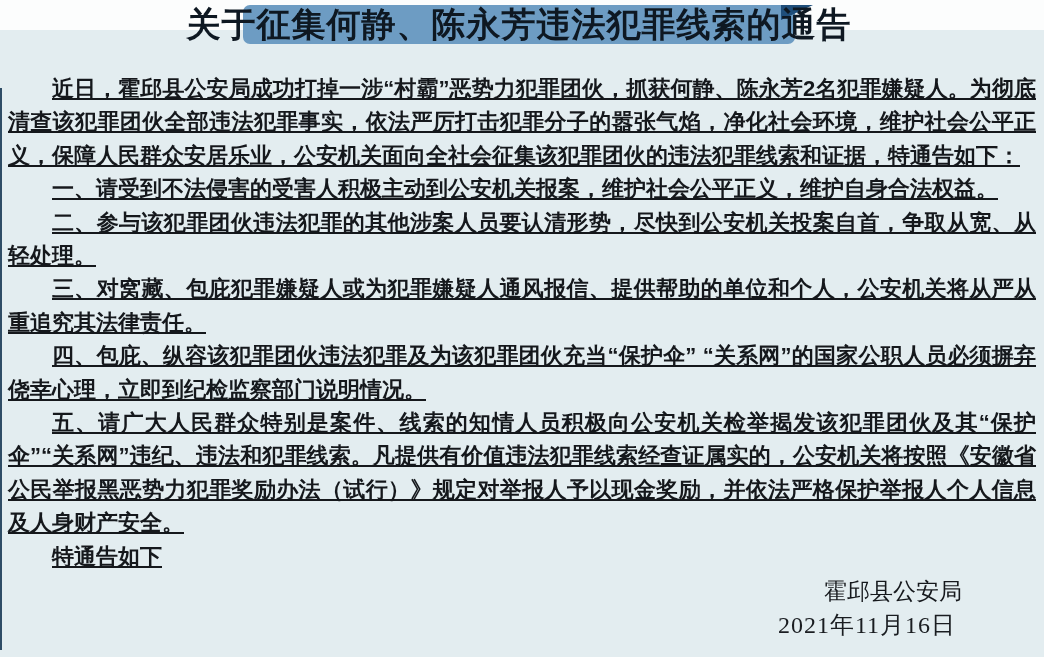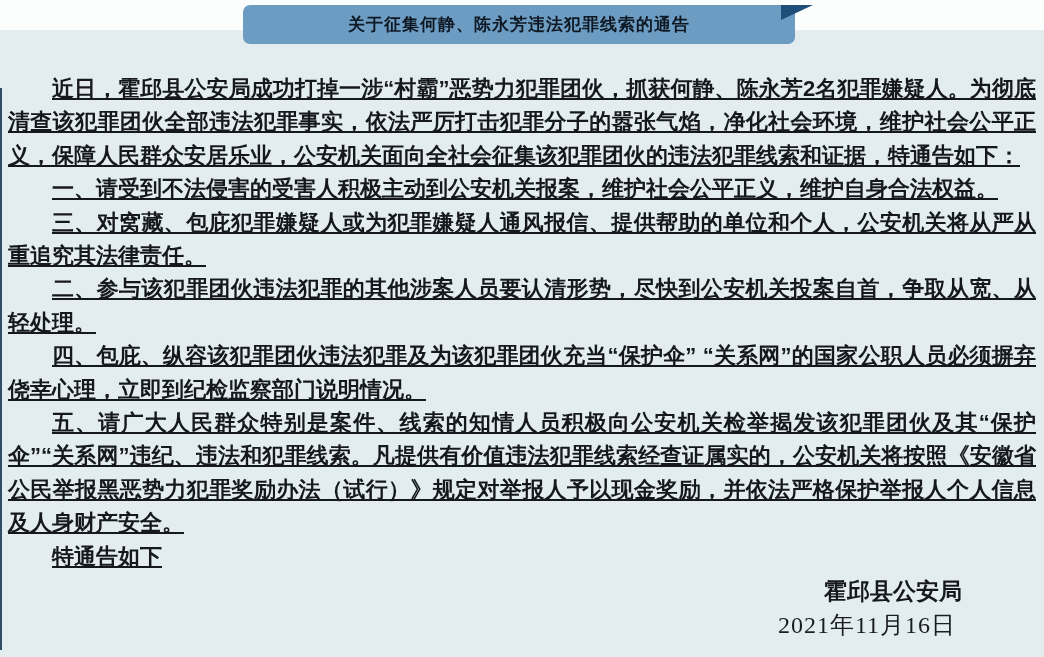--- a/index.html
+++ b/index.html
@@ -35,42 +35,42 @@
     z-index: 3;
   }
   .banner-fold {
     position: absolute; left: 538px; top: 0;
     width: 0; height: 0;
     border-top: 15px solid #1f4e7a;
     border-right: 32px solid transparent;
     z-index: -1;
   }
   .banner-title {
-    font-size: 17px; font-weight: bold;
+    font-size: 34px; font-weight: bold;
     color: #0e1822;
     letter-spacing: 1px;
     white-space: nowrap;
   }
   .body-text {
     position: absolute; left: 8px; right: 8px; top: 72px;
     color: #15181c;
     font-size: 22px; font-weight: bold;
     line-height: 33.4px;
     text-align: justify;
   }
   .body-text p {
     margin: 0;
     text-indent: 2em;
     text-decoration: underline;
   }
   .sig-block { margin-top: 2px; }
   .signature {
     text-align: right;
     padding-right: 74px;
-    font-size: 23px; font-weight: bold;
+    font-size: 23px; font-weight: normal;
     color: #15181c;
   }
   .date {
     text-align: right;
     padding-right: 80px;
     font-family: "Liberation Serif", "DejaVu Serif", serif;
     font-size: 24px; font-weight: normal;
     color: #1a1d21;
     letter-spacing: 1px;
   }
@@ -84,22 +84,22 @@
   <div class="left-rule"></div>
 
   <div class="banner">
     <div class="banner-fold"></div>
     <span class="banner-title">关于征集何静、陈永芳违法犯罪线索的通告</span>
   </div>
 
   <div class="body-text">
     <p>近日，霍邱县公安局成功打掉一涉“村霸”恶势力犯罪团伙，抓获何静、陈永芳2名犯罪嫌疑人。为彻底清查该犯罪团伙全部违法犯罪事实，依法严厉打击犯罪分子的嚣张气焰，净化社会环境，维护社会公平正义，保障人民群众安居乐业，公安机关面向全社会征集该犯罪团伙的违法犯罪线索和证据，特通告如下：</p>
     <p>一、请受到不法侵害的受害人积极主动到公安机关报案，维护社会公平正义，维护自身合法权益。</p>
+    <p>二、参与该犯罪团伙违法犯罪的其他涉案人员要认清形势，尽快到公安机关投案自首，争取从宽、从轻处理。</p>
     <p>三、对窝藏、包庇犯罪嫌疑人或为犯罪嫌疑人通风报信、提供帮助的单位和个人，公安机关将从严从重追究其法律责任。</p>
-    <p>二、参与该犯罪团伙违法犯罪的其他涉案人员要认清形势，尽快到公安机关投案自首，争取从宽、从轻处理。</p>
     <p>四、包庇、纵容该犯罪团伙违法犯罪及为该犯罪团伙充当“保护伞” “关系网”的国家公职人员必须摒弃侥幸心理，立即到纪检监察部门说明情况。</p>
     <p>五、请广大人民群众特别是案件、线索的知情人员积极向公安机关检举揭发该犯罪团伙及其“保护伞”“关系网”违纪、违法和犯罪线索。凡提供有价值违法犯罪线索经查证属实的，公安机关将按照《安徽省公民举报黑恶势力犯罪奖励办法（试行）》规定对举报人予以现金奖励，并依法严格保护举报人个人信息及人身财产安全。</p>
     <p>特通告如下</p>
 
     <div class="sig-block">
       <div class="signature">霍邱县公安局</div>
       <div class="date">2021年11月16日</div>
     </div>
   </div>
 </div>

